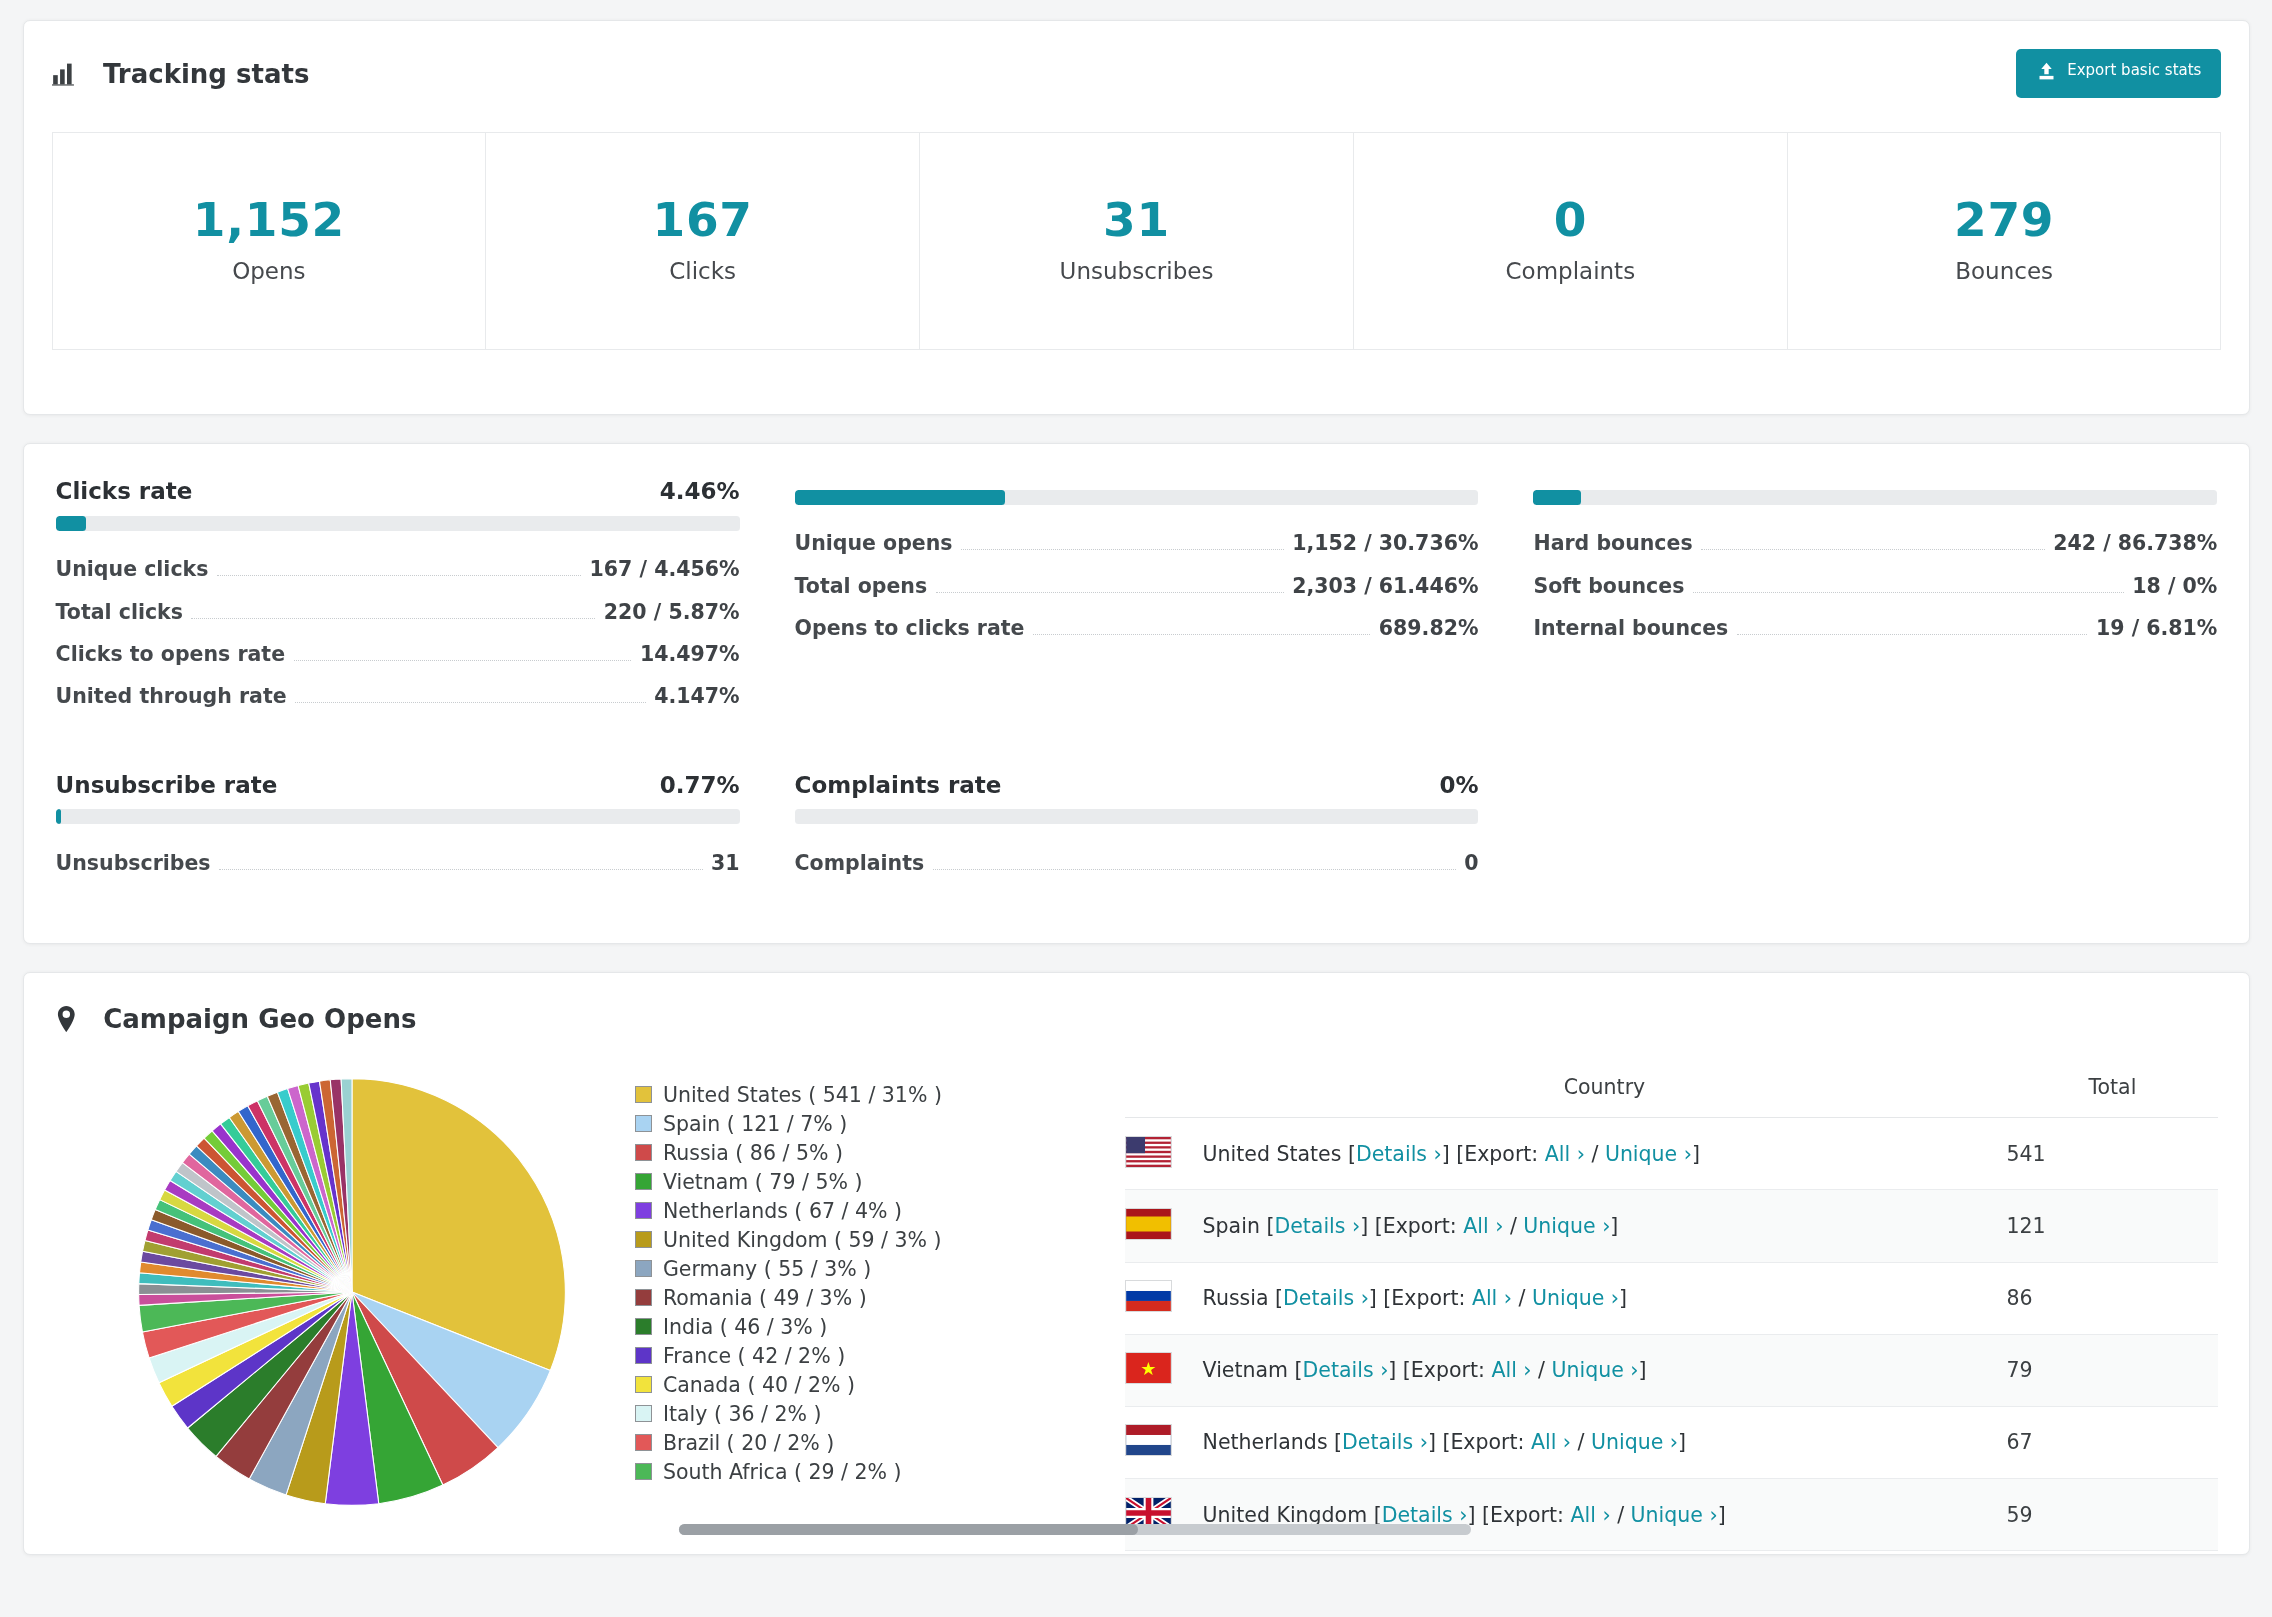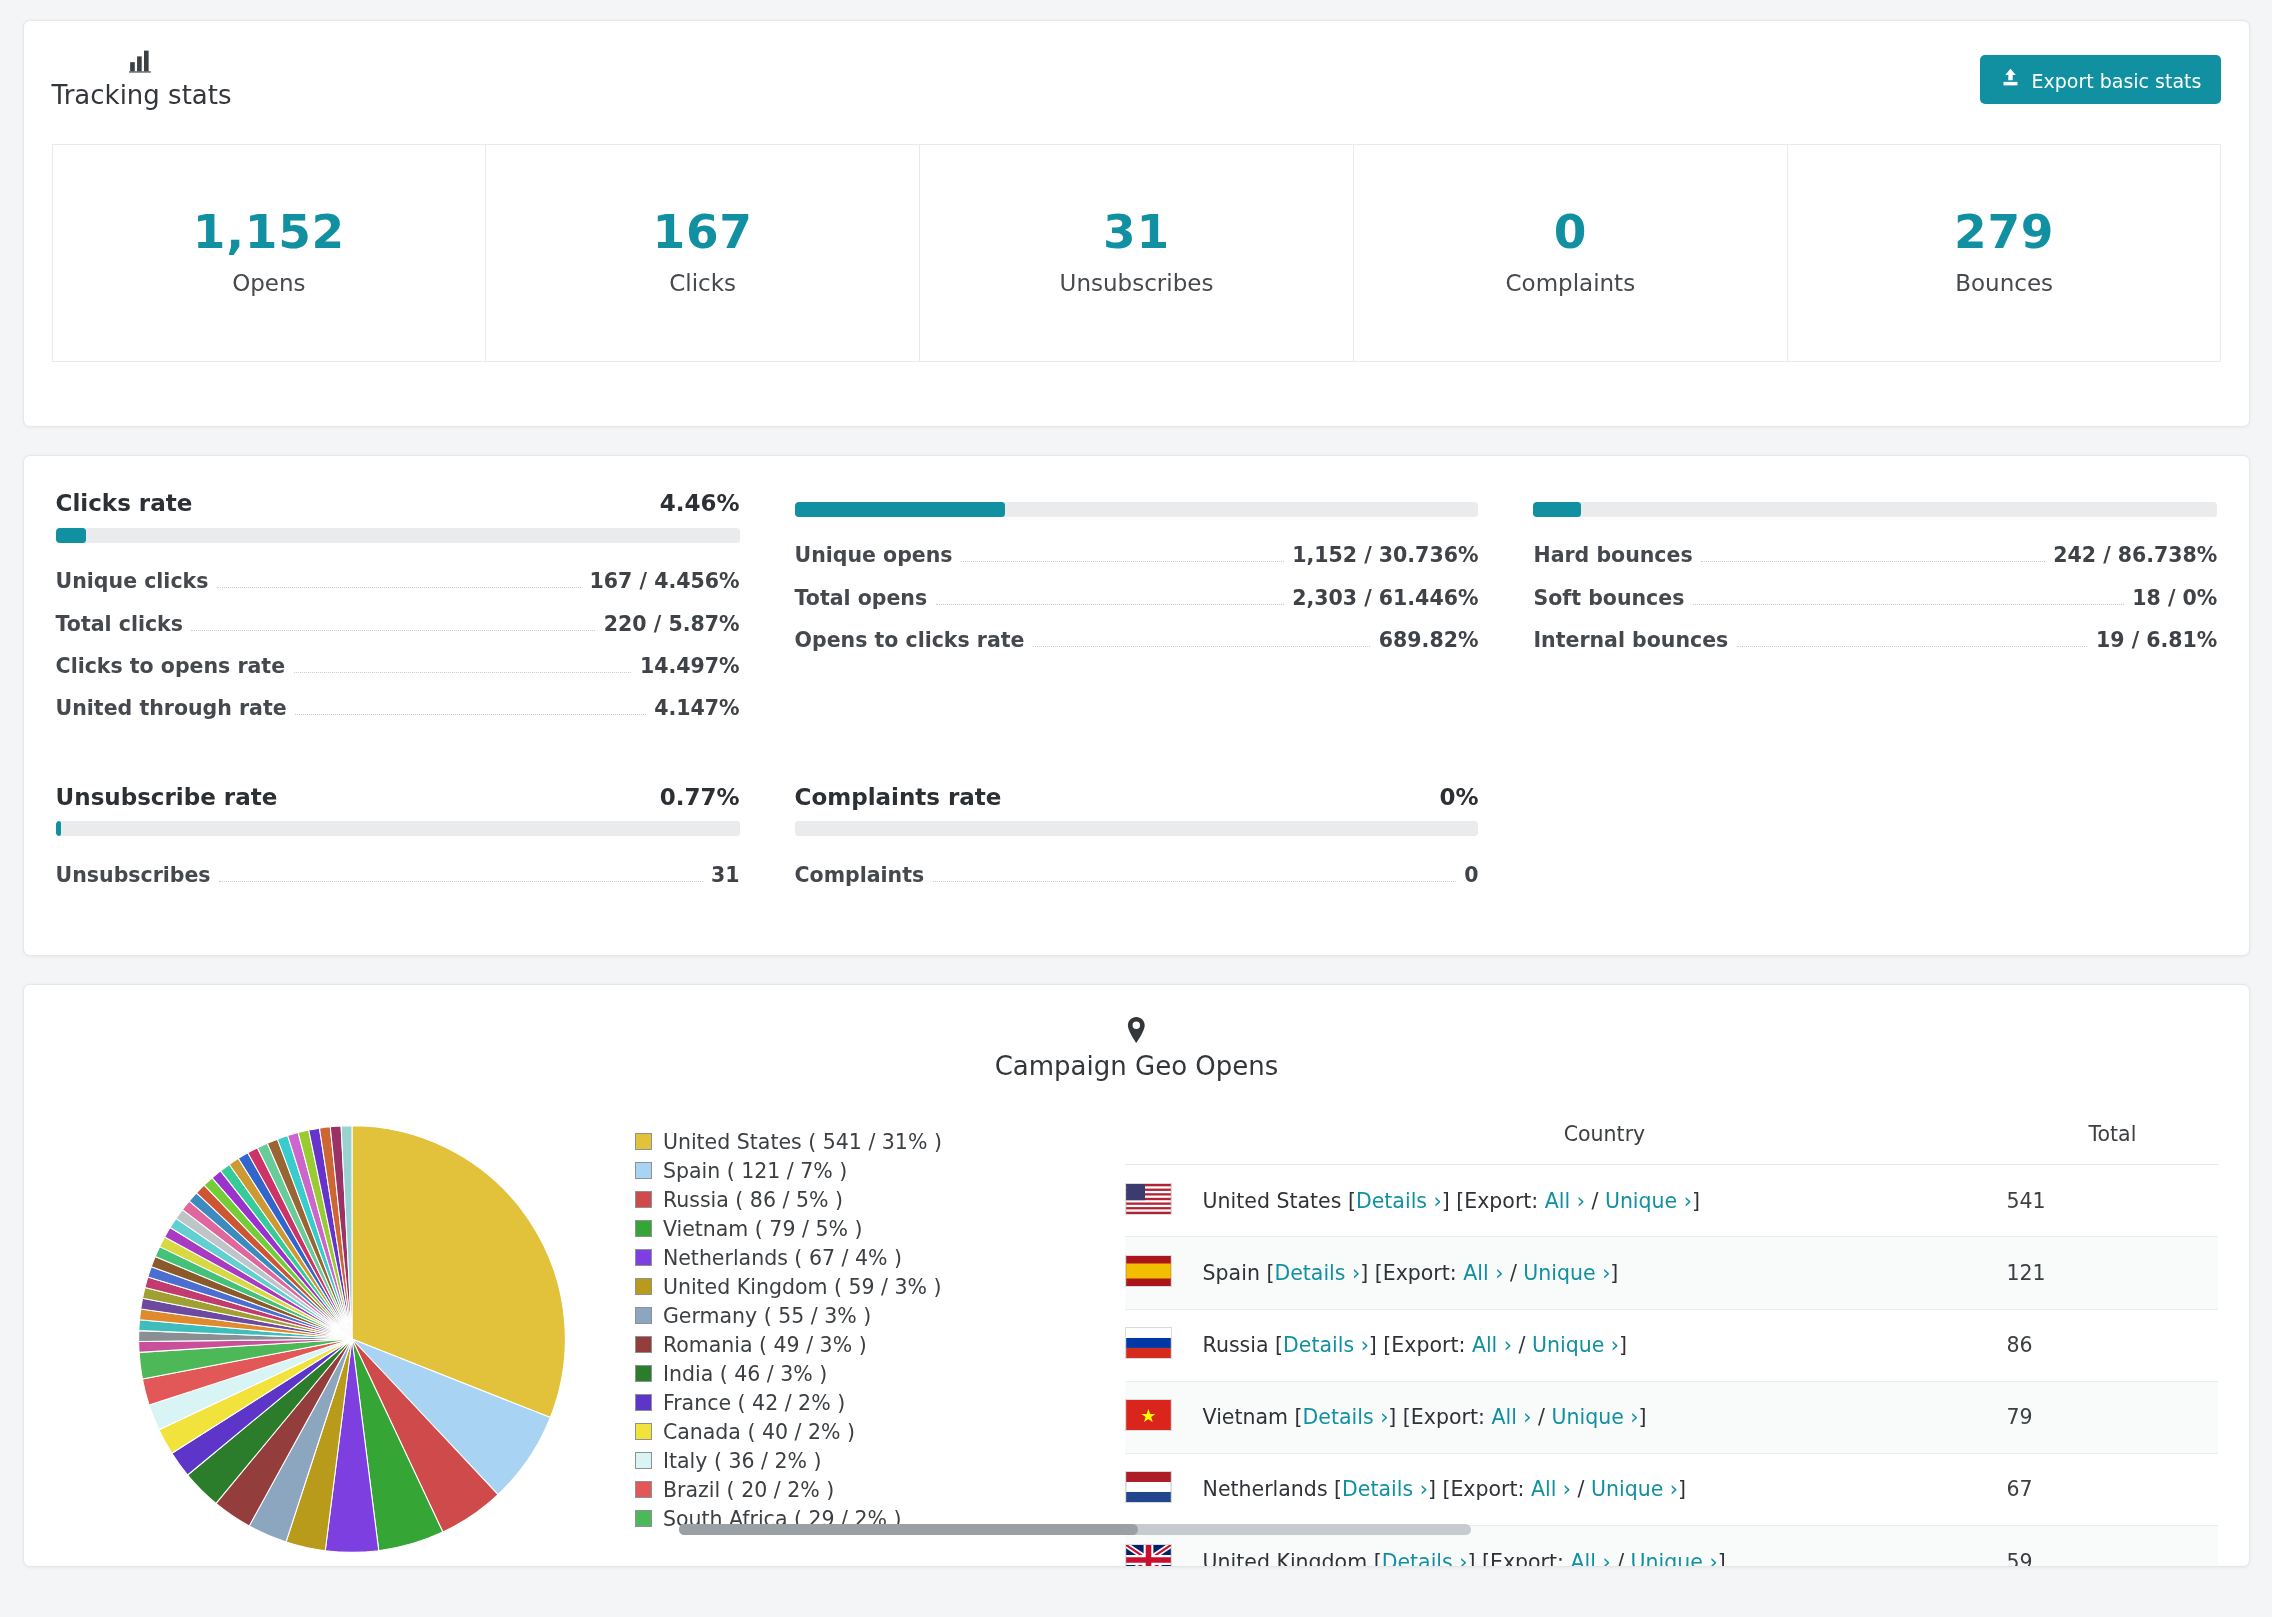--- a/index.html
+++ b/index.html
@@ -12,25 +12,25 @@
   }
   .page { padding:20px 22.6px 0; }
   .card {
     background:#fff; border:0.7px solid #e5e7e9; border-radius:7px;
     box-shadow:0 0.7px 3.5px rgba(0,0,0,.05); margin-bottom:28px;
   }
 
   
   .tracking-card { padding:28px 28px 64px; }
   .card-head { display:flex; justify-content:space-between; align-items:center; }
-  .card-title { display:flex; align-items:center; gap:7px; font-size:26px; font-weight:400; color:#33373b; margin:0;flex-direction:column; }
+  .card-title { display:flex; align-items:center; gap:26px; font-size:26px; font-weight:700; color:#33373b; margin:0; }
   .card-title svg { display:block; }
   .export-btn {
-    display:flex; align-items:flex-end; gap:10px; background:var(--accent); color:#fff;
-    border:none; border-radius:5px; font-size:19px; padding:12px 20px; cursor:pointer;
+    display:flex; align-items:flex-start; gap:10px; background:var(--accent); color:#fff;
+    border:none; border-radius:5px; font-size:15px; padding:12px 20px; cursor:pointer;
     font-family:inherit;
   }
   .stats-row { display:flex; margin-top:34px;border-radius:9px; }
   .stat-box { flex:1; border:0.7px solid #e8eaec; margin-left:-0.7px; text-align:center; padding:59px 0 65px; background:#fff; }
   .stat-box:first-child { margin-left:0; }
   .stat-value { font-size:47px; font-weight:700; color:var(--accent); letter-spacing:0.7px; }
   .stat-label { font-size:23px; color:#46494d; margin-top:11.3px; }
 
   
   .rates-card { padding:34px 32px 59px; }

